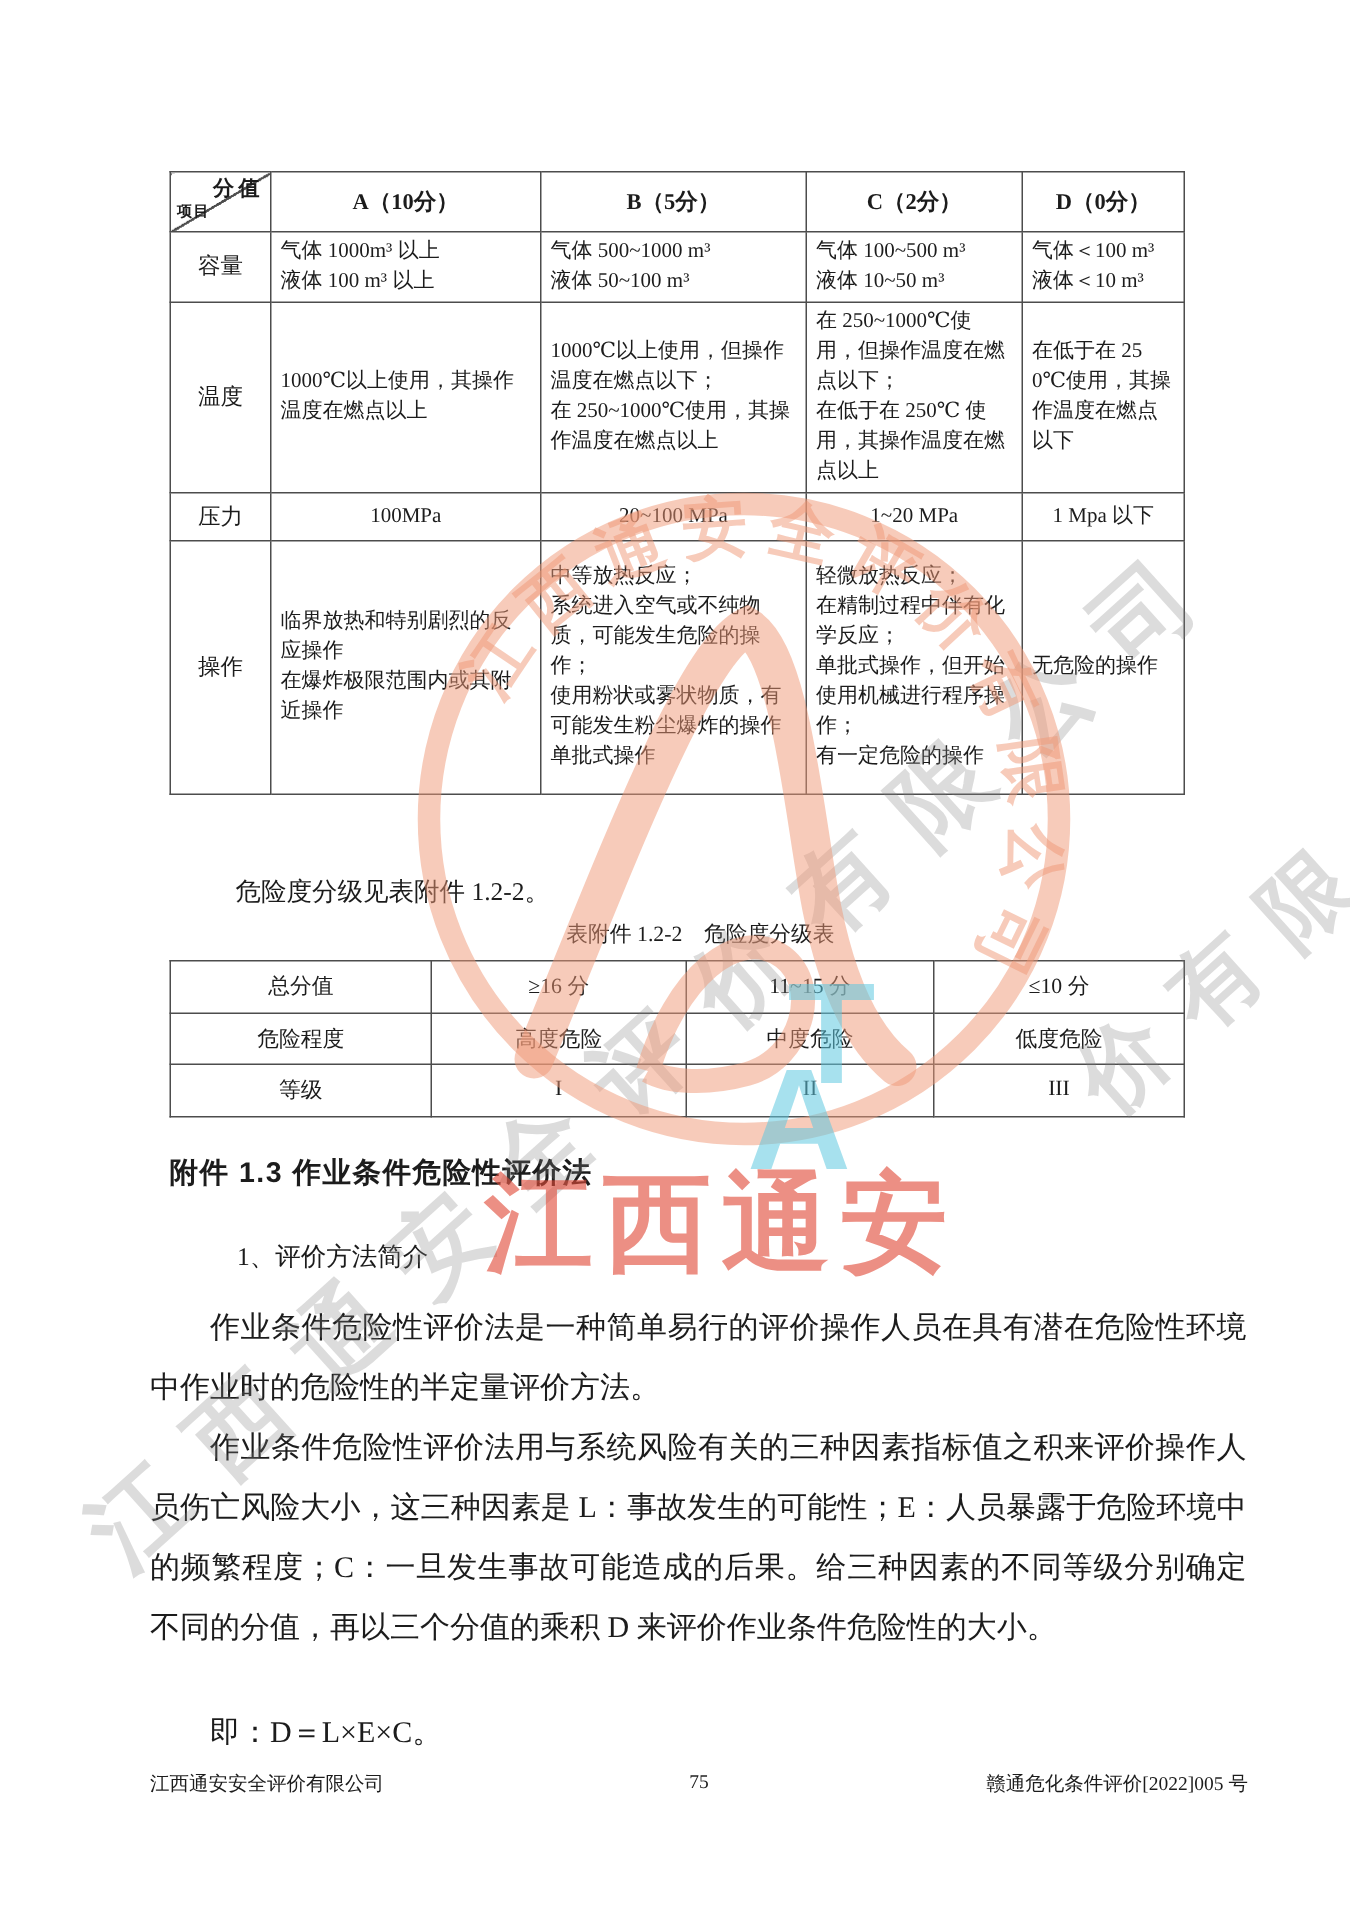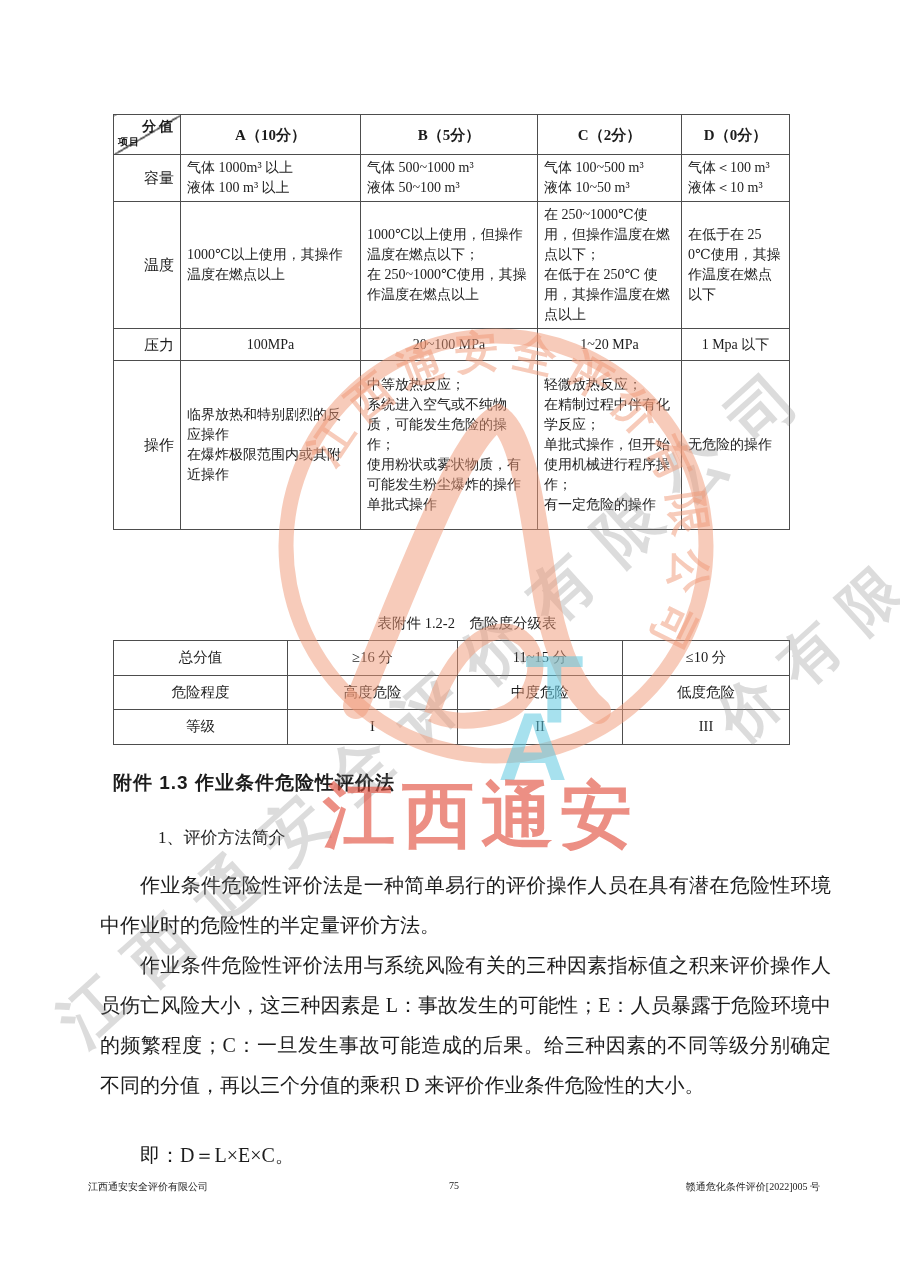--- a/index.html
+++ b/index.html
@@ -15,21 +15,21 @@
     font-family:"Liberation Serif","DejaVu Serif",serif;
   }
   
   table { border-collapse:collapse; table-layout:fixed; }
   .t1 { position:absolute; top:114px; left:113px; width:676px; }
   .t1 td {
     border:1.5px solid #4d4d4d; font-size:14px; line-height:20px;
     padding:3px 6px; vertical-align:middle; word-break:break-all;
   }
   .t1 .hd { font-weight:bold; text-align:center; font-size:15px; }
-  .t1 .lbl { text-align:right; font-size:15px; }
+  .t1 .lbl { text-align:center; font-size:15px; }
   .c { text-align:center; }
   .ml { white-space:pre-line; }
   .corner {
     position:relative; padding:0 !important;
     background-image:linear-gradient(to bottom right,
       transparent 48.8%, #4d4d4d 48.8%, #4d4d4d 51.2%, transparent 51.2%);
   }
   .corner .ct { position:absolute; top:2px;  right:4px; font-size:14px; font-weight:bold; letter-spacing:3px; }
   .corner .cb { position:absolute; bottom:2px; left:4px; font-size:10px; font-weight:bold; letter-spacing:1px; }
 
@@ -54,23 +54,23 @@
   .sub-heading { position:absolute; top:822px; left:158px; font-size:17px; line-height:32px; }
   .para {
     position:absolute; left:100px; width:731px;
     font-size:20px; line-height:40px; text-align:justify; text-indent:2em;
   }
   .p1 { top:865px; }
   .p2 { top:945px; }
   .formula { position:absolute; top:1135px; left:100px; font-size:20px; line-height:40px; text-indent:2em; }
   
   .footer {
-    position:absolute; top:1180px; left:88px; width:732px;
+    position:absolute; top:1180px; left:100px; width:732px;
     display:flex; justify-content:space-between; align-items:baseline;
-    font-size:10px;
+    font-size:13px;
   }
   .footer .pn { position:absolute; left:50%; transform:translateX(-50%); }
   
   .wm { pointer-events:none; }
   .stamp { position:absolute; left:236px; top:286px; width:520px; height:520px; }
   .cyan-mono {
     position:absolute; left:480px; top:630px; width:220px; height:200px;
     font-family:"Liberation Sans","DejaVu Sans",sans-serif; font-weight:bold;
     color:rgba(94,200,224,0.55);
   }
@@ -151,20 +151,21 @@
 单批式操作</td>
       <td class="ml">轻微放热反应；
 在精制过程中伴有化学反应；
 单批式操作，但开始使用机械进行程序操作；
 有一定危险的操作</td>
       <td class="ml">无危险的操作</td>
     </tr>
   </tbody>
     </table>
 
+  <div class="note">危险度分级见表附件 1.2-2。</div>
 
   <div class="t2caption">表附件 1.2-2　危险度分级表</div>
 
   <table class="t2">
     <colgroup>
         <col style="width:174px">
         <col style="width:170px">
         <col style="width:165px">
         <col style="width:167px">
       </colgroup>

